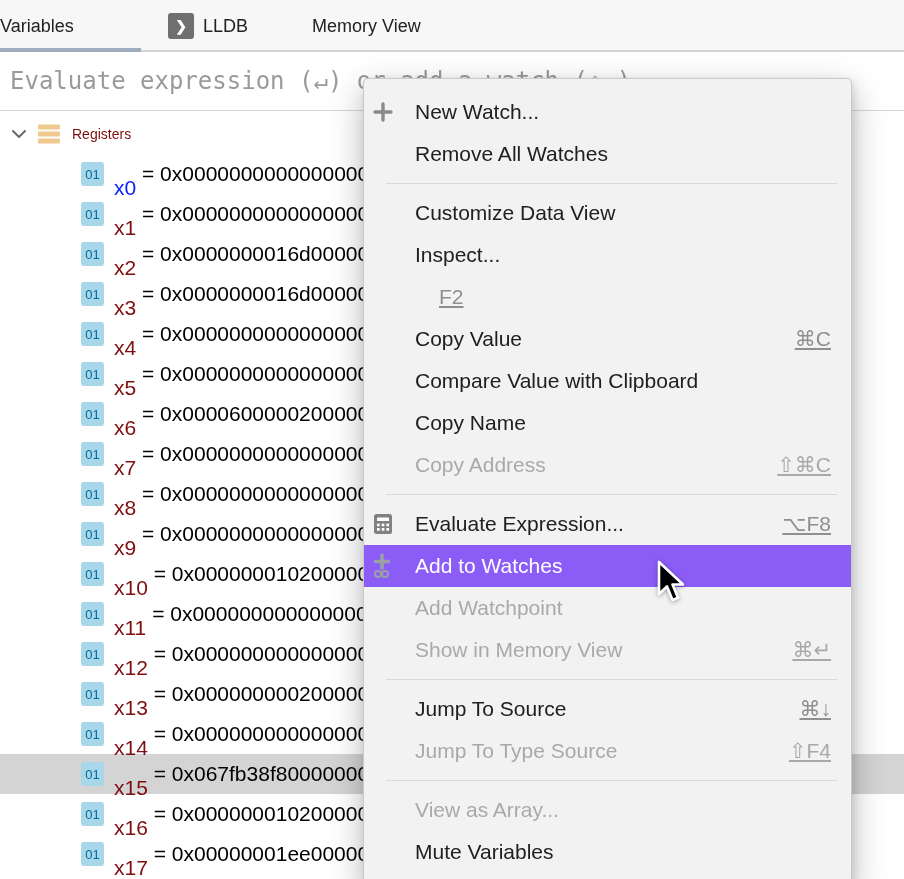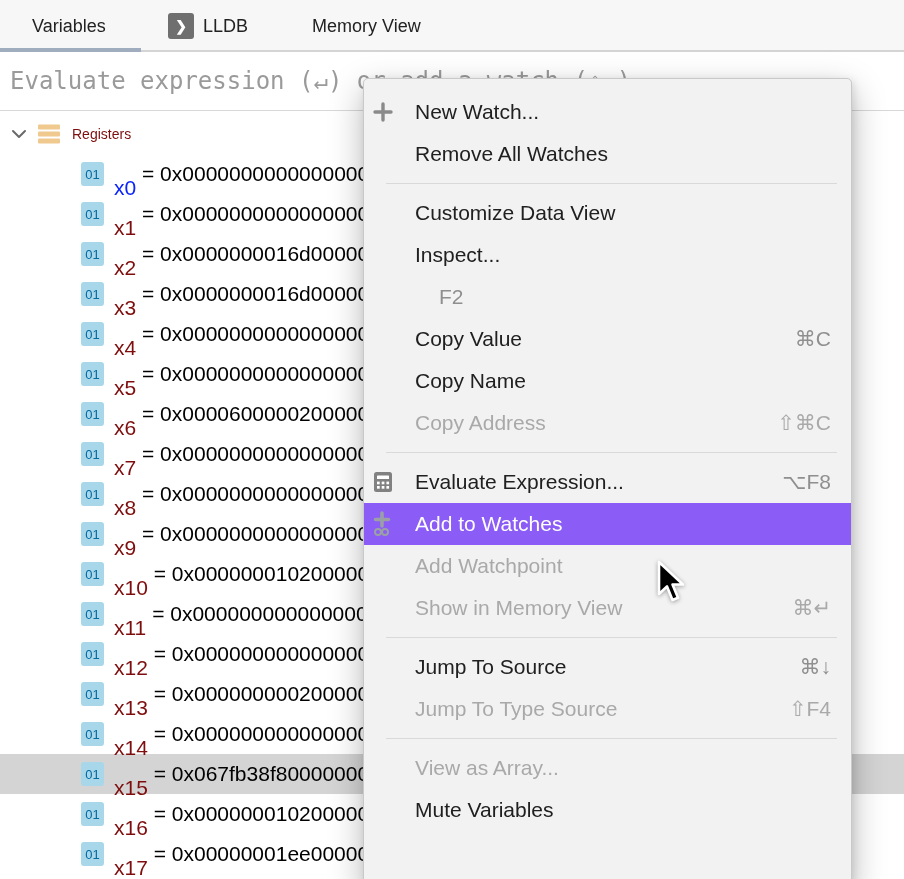--- a/index.html
+++ b/index.html
@@ -10,21 +10,21 @@
   }
 
   
   .tabbar {
     position:absolute; top:0; left:0; width:904px; height:52px;
     background:#f7f7f7; display:flex; align-items:stretch;
   }
   .tabbar-border { position:absolute; left:0; top:50px; width:904px; height:2px; background:#d4d4d4; }
   .active-underline { position:absolute; left:0; top:48px; width:141px; height:4px; background:#9fadbf; z-index:2; }
   .tab { display:flex; align-items:center; font-size:18px; color:#222; }
-  .tab-variables { width:141px; padding-left:32px; }
+  .tab-variables { width:141px; padding-left:0; }
   .tab-lldb { padding-left:27px; padding-right:30px; }
   .tab-memory { padding-left:34px; }
   .lldb-icon {
     width:26px; height:26px; background:#6f6f6f; border-radius:3px;
     display:flex; align-items:center; justify-content:center;
     color:#fff; font-size:14px; font-weight:bold; margin-right:9px;
   }
 
   
   .expr-bar {
@@ -64,21 +64,21 @@
     background:#f2f2f2; border:1px solid #c9c9c9; border-radius:5px 5px 0 0;
     box-shadow:0 12px 34px rgba(0,0,0,0.28), 2px 2px 8px rgba(0,0,0,0.10);
     padding-top:12px; z-index:10;
   }
   .menu-item {
     height:42px; display:flex; align-items:center;
     padding:0 20px 0 8px; font-size:21px; color:#202020;
   }
   .mi-icon { width:34px; flex:none; display:flex; align-items:center; justify-content:flex-start; margin-right:9px; }
   .mi-label { flex:1; white-space:nowrap; }
-  .mi-shortcut { color:#8f8f8f; white-space:nowrap; margin-left:24px; }
+  .mi-shortcut { color:#8f8f8f; white-space:nowrap; margin-left:24px;text-decoration:underline; }
   .menu-item.disabled { color:#a9a9a9; }
   .menu-item.disabled .mi-shortcut { color:#a9a9a9; }
   .menu-item.highlighted { background:#8b5cf6; }
   .menu-item.highlighted .mi-label { color:#fff; }
   .menu-sep { height:1px; background:#d9d9d9; margin:8px 14px 8px 22px; }
 
   .cursor { position:absolute; left:656px; top:560px; z-index:20; filter:drop-shadow(0 1px 2px rgba(0,0,0,0.35)); }
 </style>
 </head>
 <body>
@@ -241,20 +241,25 @@
         <span class="mi-shortcut"></span>
       </div>
       <div class="menu-item">
         <span class="mi-icon"></span>
         <span class="mi-shortcut">F2</span>
       </div>
       <div class="menu-item">
         <span class="mi-icon"></span>
         <span class="mi-label">Copy Value</span>
         <span class="mi-shortcut">⌘C</span>
+      </div>
+      <div class="menu-item">
+        <span class="mi-icon"></span>
+        <span class="mi-label">Compare Value with Clipboard</span>
+        <span class="mi-shortcut"></span>
       </div>
       <div class="menu-item">
         <span class="mi-icon"></span>
         <span class="mi-label">Copy Name</span>
         <span class="mi-shortcut"></span>
       </div>
       <div class="menu-item disabled">
         <span class="mi-icon"></span>
         <span class="mi-label">Copy Address</span>
         <span class="mi-shortcut">⇧⌘C</span>

